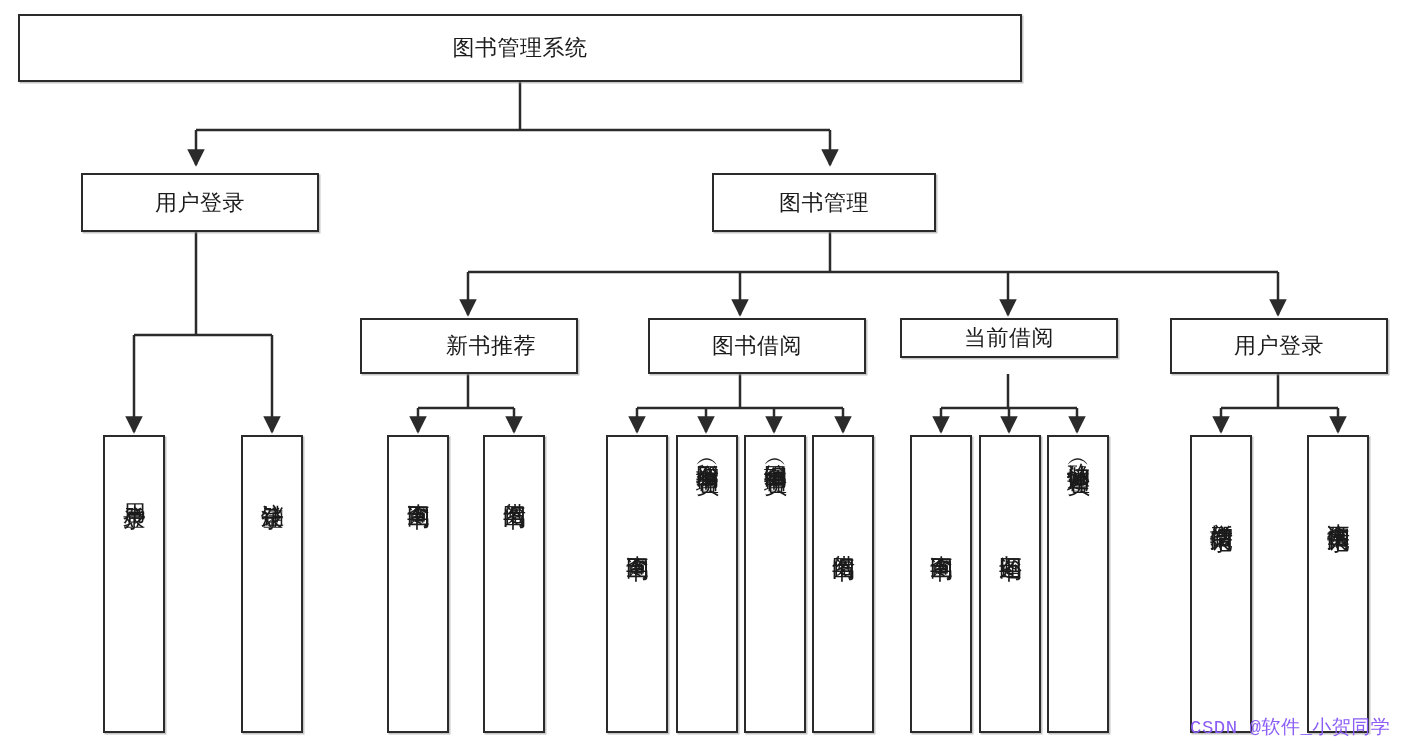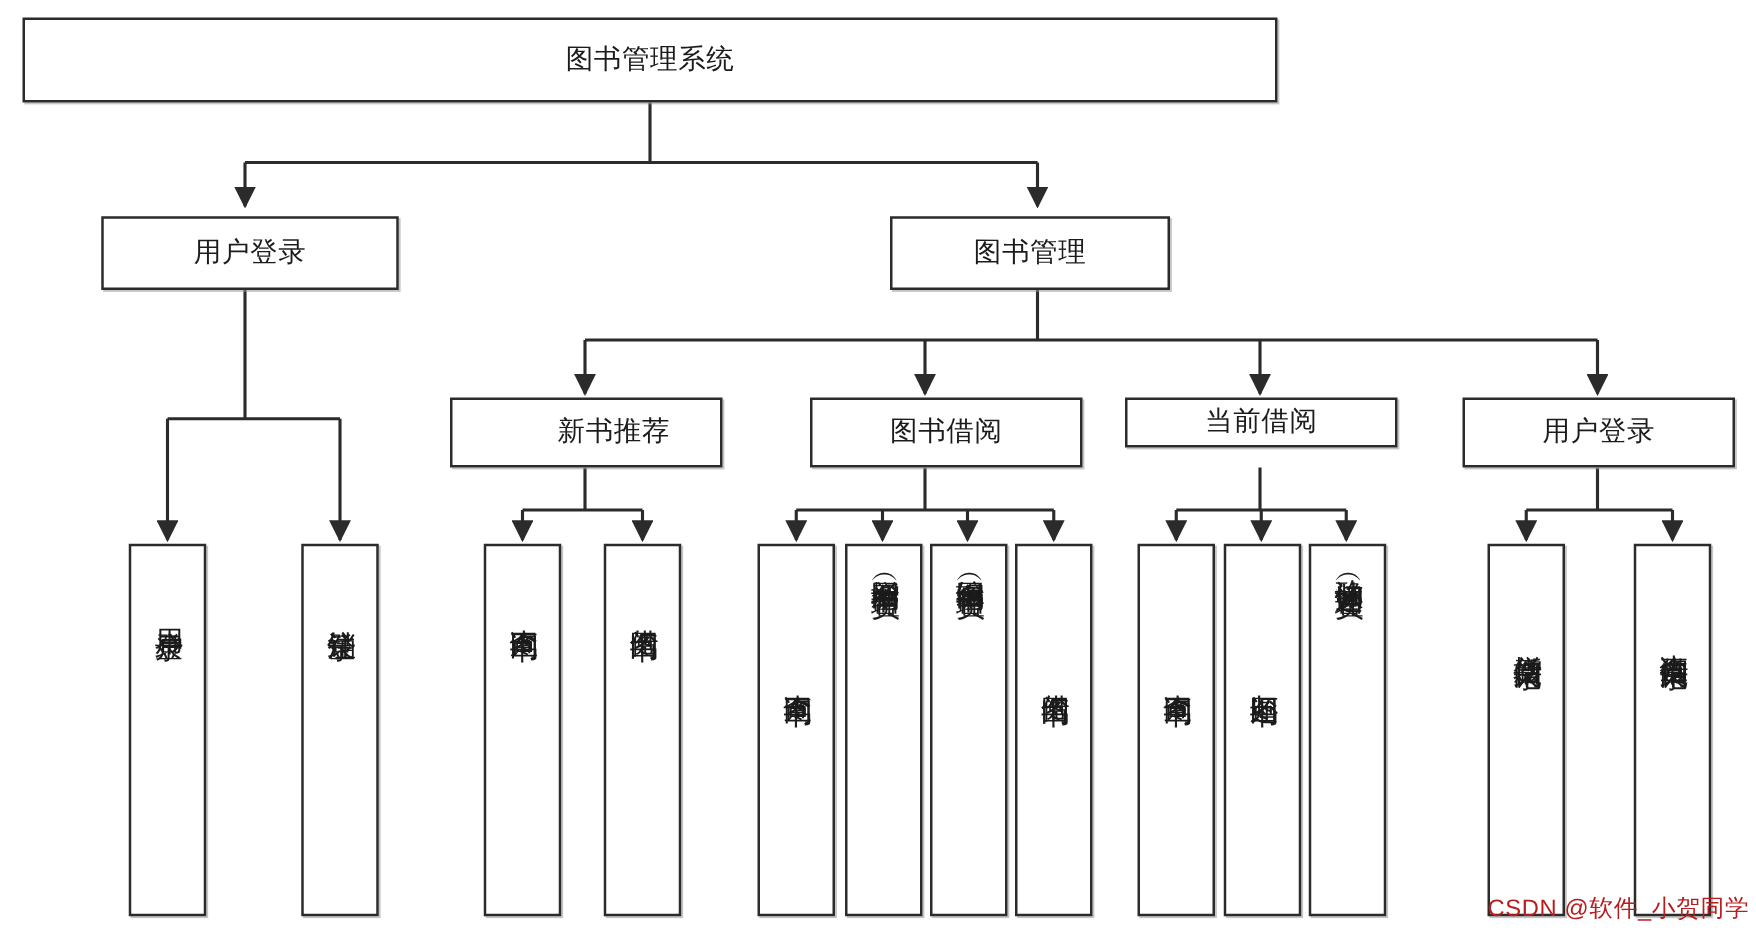--- a/index.html
+++ b/index.html
@@ -65,24 +65,24 @@
   }
   .node.leaf.mid2 .label {
     margin-top: 92px;
   }
   .node.leaf.mid3 .label {
     margin-top: 40px;
   }
   .watermark {
     position: absolute;
     font-size: 19px;
-    color: #b91c1c;
+    color: #8b5cf6;
     white-space: nowrap;
     letter-spacing: 0.5px;
-    font-family: Liberation Sans, sans-serif;
+    font-family: Liberation Mono, monospace;
   }
 </style>
 </head>
 <body>
 
 <div id="canvas">
 
   <svg class="edge-layer" viewBox="0 0 1405 747" width="1405" height="747">
     <defs>
       <marker id="arrow" viewBox="0 0 10 10" refX="9" refY="5" markerWidth="7" markerHeight="7" orient="auto-start-reverse">

